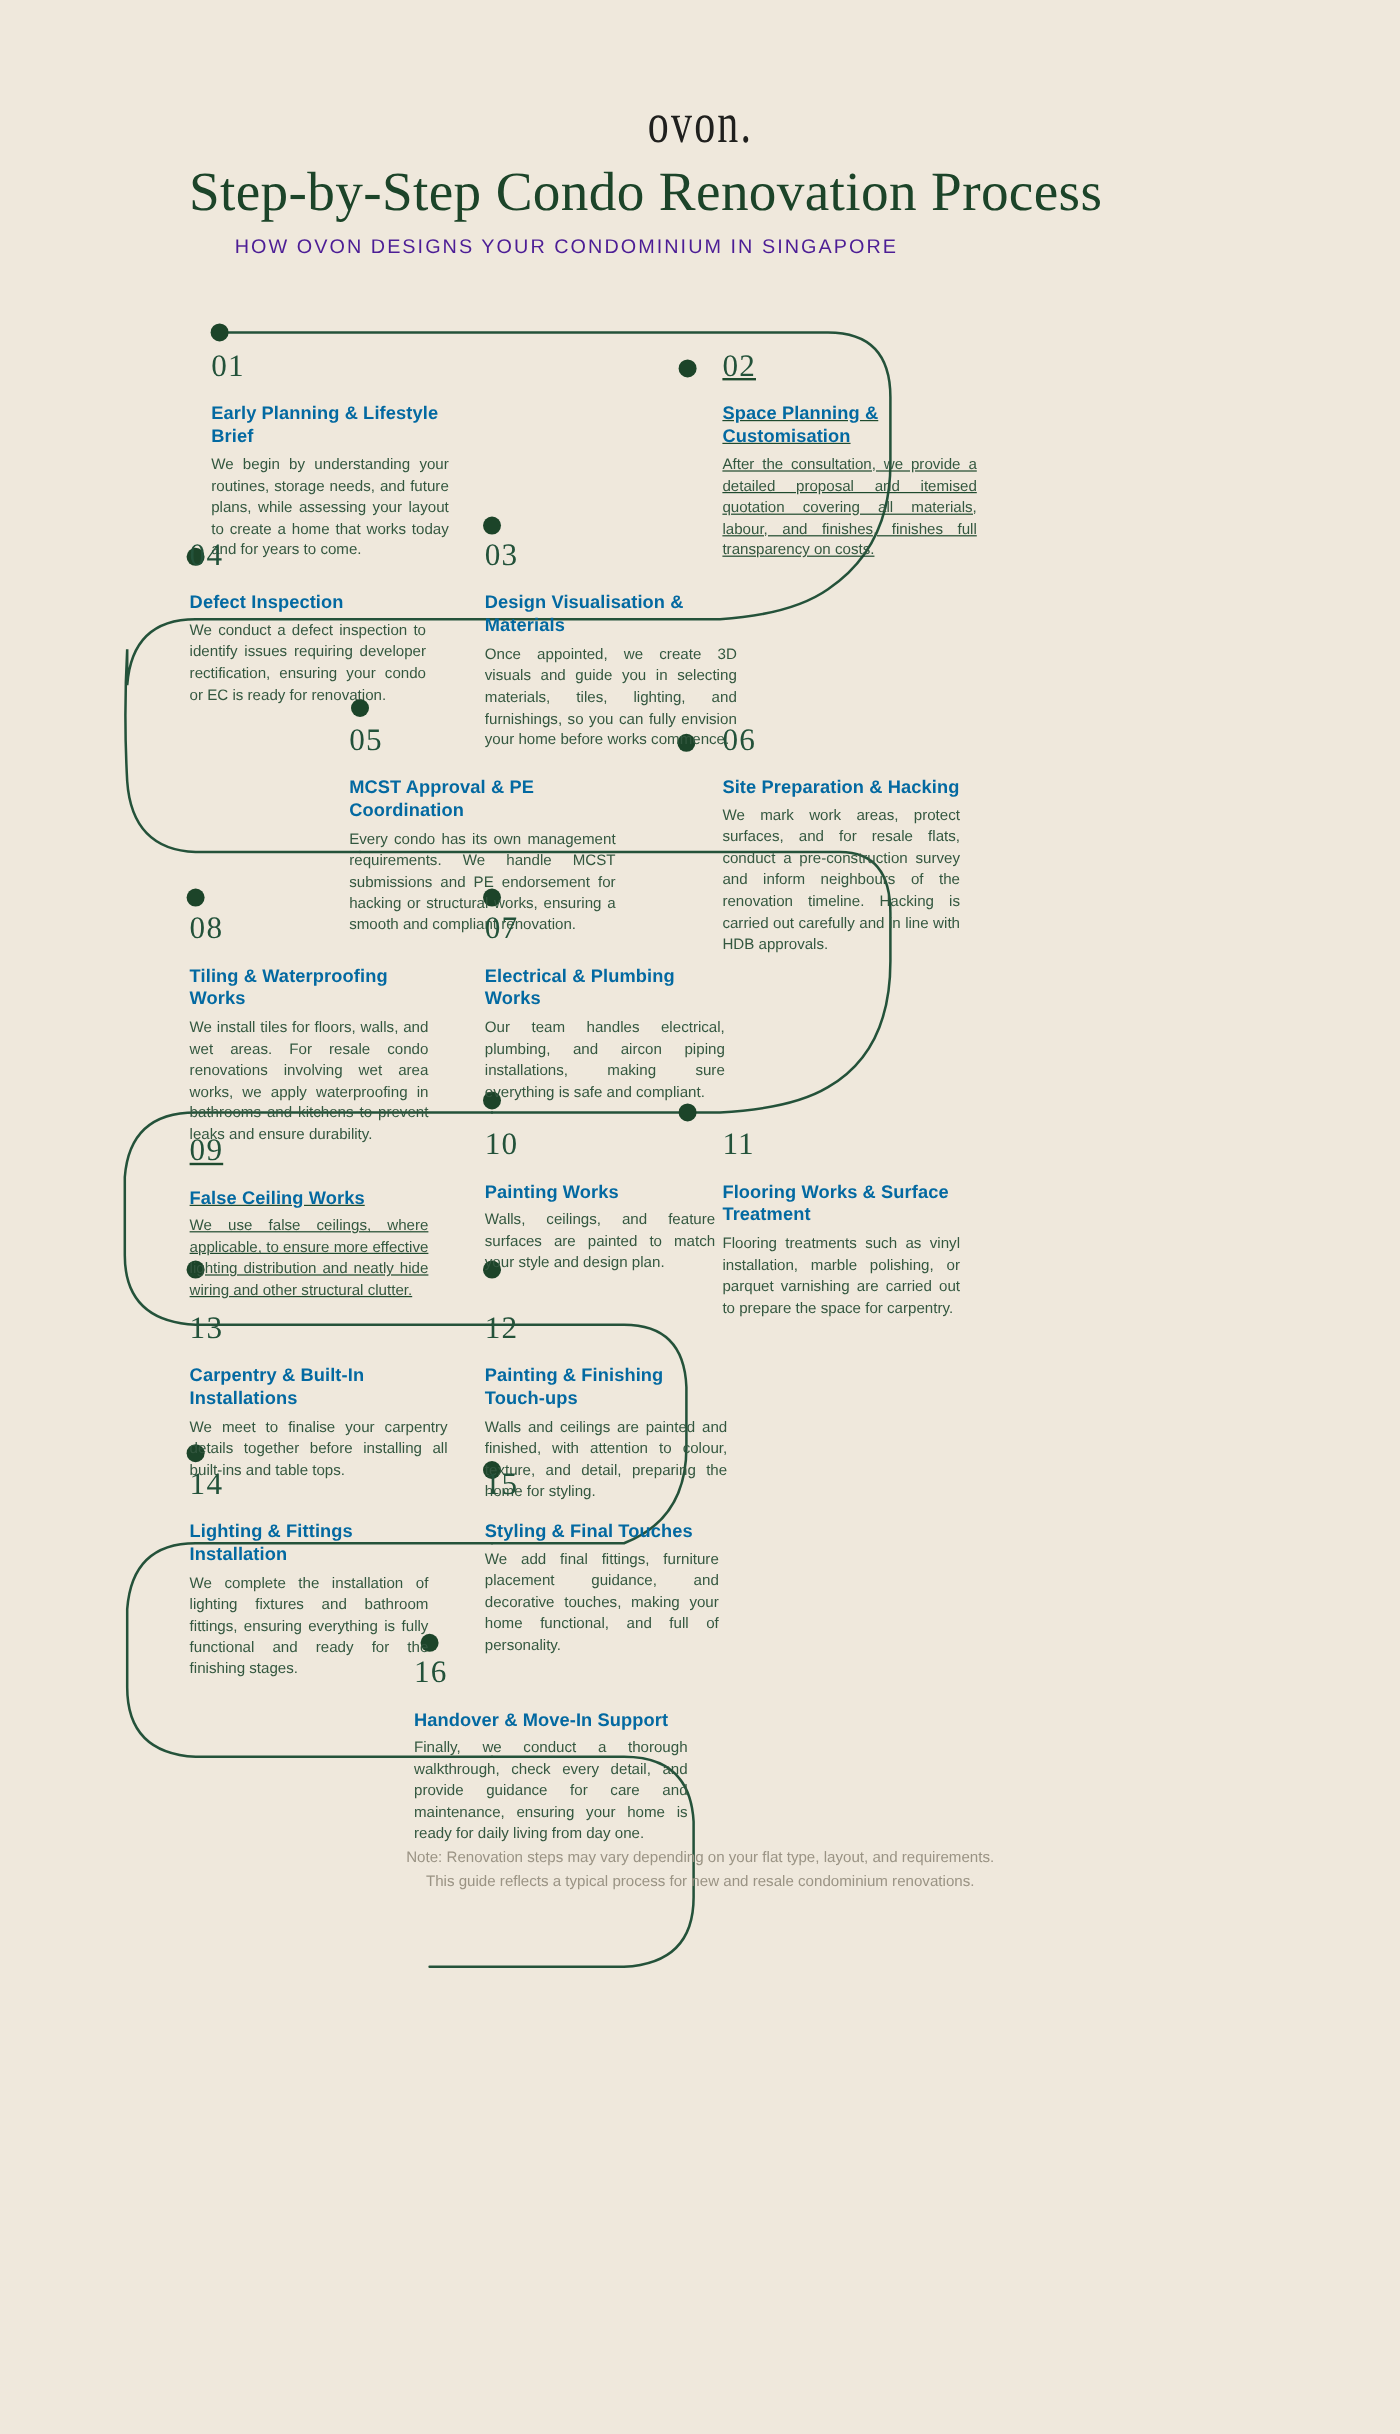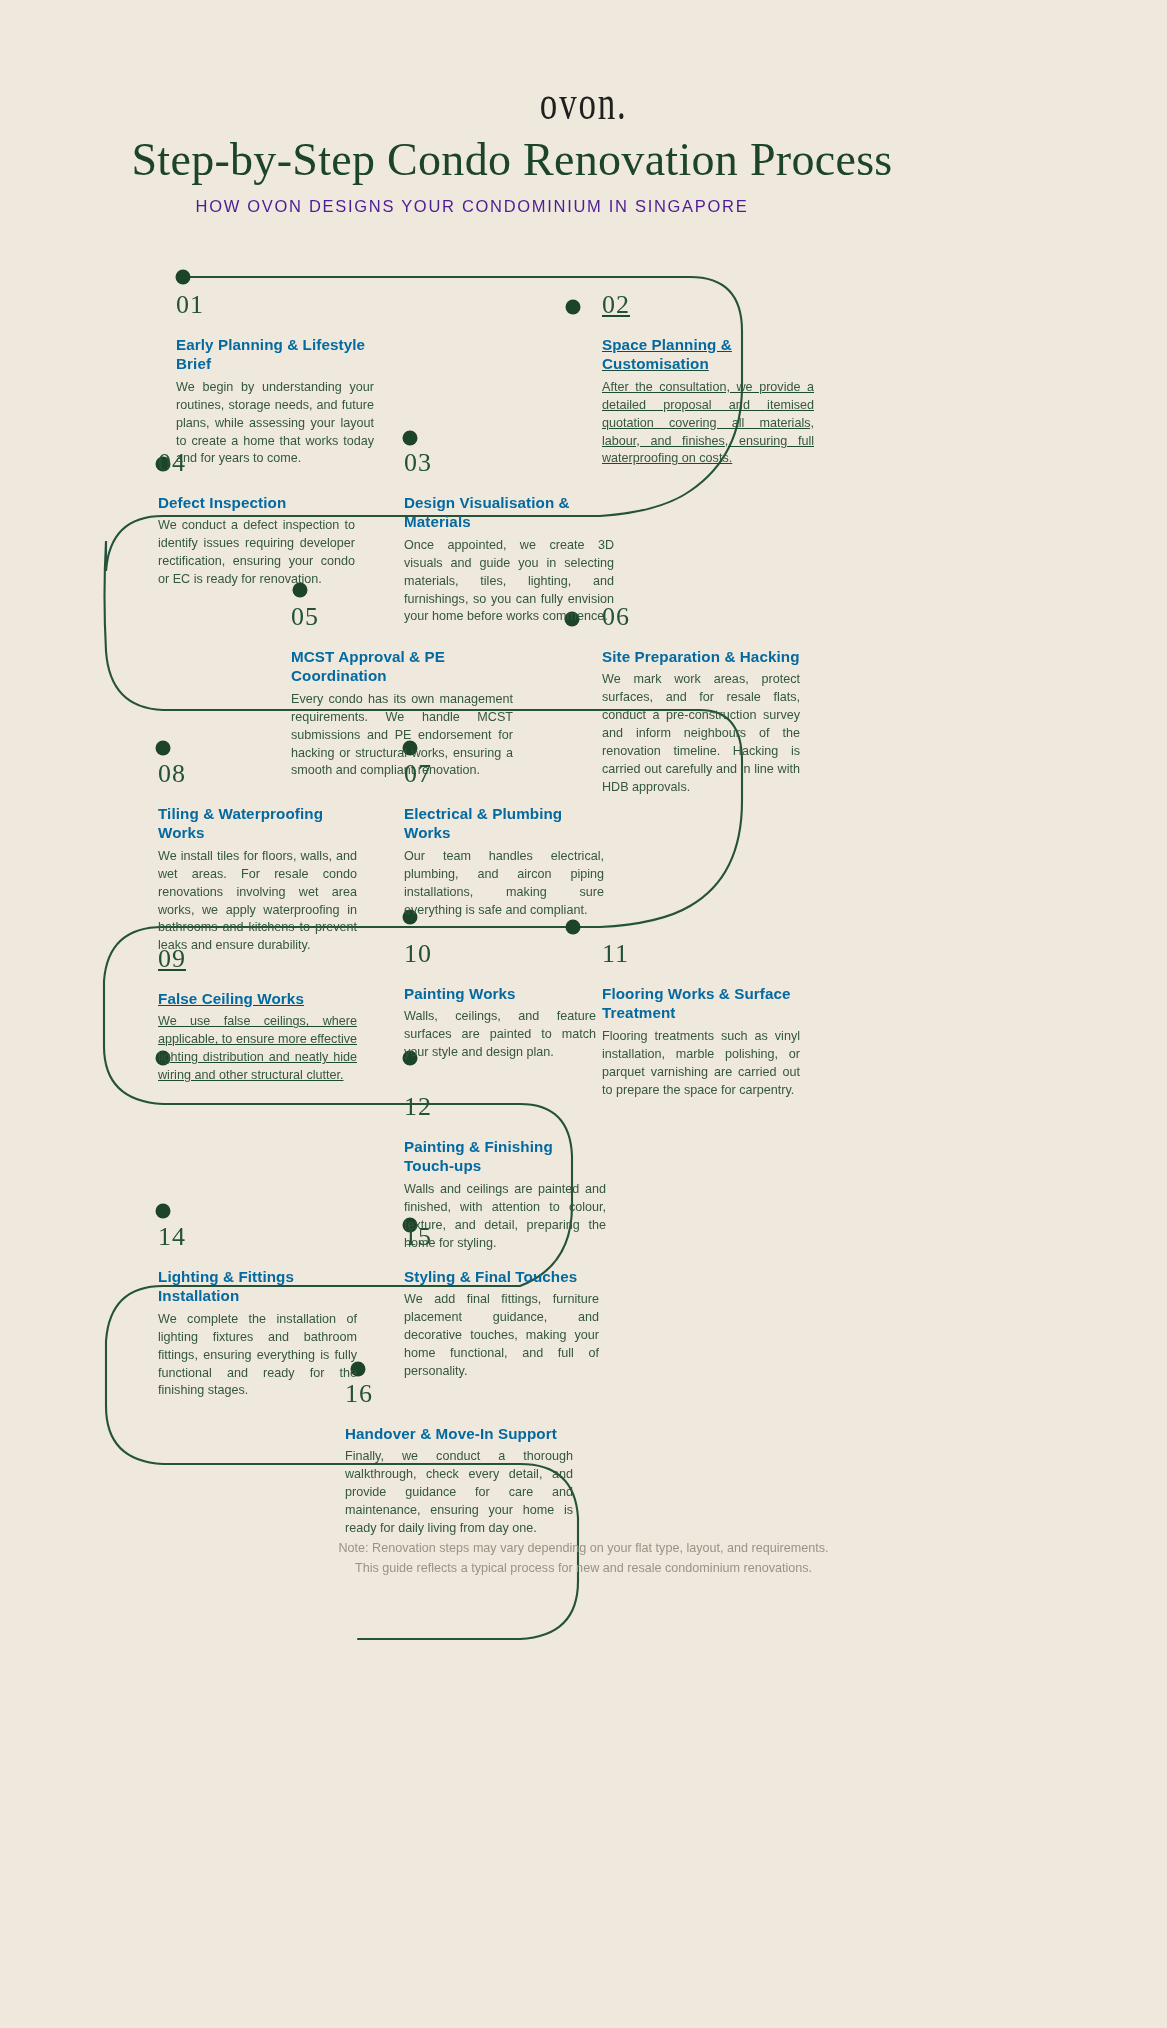--- a/index.html
+++ b/index.html
@@ -14,21 +14,21 @@
   
   .logo{
     position:absolute;top:45px;left:0;width:1167px;text-align:center;
     font-family:"Liberation Serif",serif;
     font-size:38px;letter-spacing:2px;color:#20201e;font-weight:300;
   }
   .logo span{display:inline-block;transform:scaleY(1.25) scaleX(.92);}
   .title{
     position:absolute;top:97px;left:0;width:1024px;text-align:center;
     font-family:"Liberation Serif",serif;
-    font-size:46px;color:#1c4429;letter-spacing:.3px;font-weight:400;
+    font-size:46px;color:#1c4429;letter-spacing:.3px;font-weight:400;padding-left:26px;
   }
   .subtitle{
     position:absolute;top:161px;left:0;width:944px;text-align:center;
     font-size:16.5px;letter-spacing:1.7px;color:#4c1d95;
   }
 
   
   #track{position:absolute;top:0;left:0;width:1167px;height:2028px;pointer-events:none;}
 
   
@@ -100,21 +100,21 @@
 
   <div class="step" style="left:176px;top:256px;width:198px;">
     <div class="num">01</div>
     <div class="head">Early Planning &amp; Lifestyle Brief</div>
     <div class="body">We begin by understanding your routines, storage needs, and future plans, while assessing your layout to create a home that works today and for years to come.</div>
   </div>
 
   <div class="step" style="left:602px;top:256px;width:212px;text-decoration:underline;">
     <div class="num">02</div>
     <div class="head">Space Planning &amp; Customisation</div>
-    <div class="body">After the consultation, we provide a detailed proposal and itemised quotation covering all materials, labour, and finishes, ensuring full waterproofing on costs.</div>
+    <div class="body">After the consultation, we provide a detailed proposal and itemised quotation covering all materials, labour, and finishes, finishes full transparency on costs.</div>
   </div>
 
   <div class="step" style="left:158px;top:414px;width:197px;">
     <div class="num">04</div>
     <div class="head">Defect Inspection</div>
     <div class="body">We conduct a defect inspection to identify issues requiring developer rectification, ensuring your condo or EC is ready for renovation.</div>
   </div>
 
   <div class="step" style="left:404px;top:414px;width:210px;">
     <div class="num">03</div>
@@ -157,20 +157,25 @@
     <div class="head">Painting Works</div>
     <div class="body">Walls, ceilings, and feature surfaces are painted to match your style and design plan.</div>
   </div>
 
   <div class="step" style="left:602px;top:905px;width:198px;">
     <div class="num">11</div>
     <div class="head">Flooring Works &amp; Surface Treatment</div>
     <div class="body">Flooring treatments such as vinyl installation, marble polishing, or parquet varnishing are carried out to prepare the space for carpentry.</div>
   </div>
 
+  <div class="step" style="left:158px;top:1058px;width:215px;">
+    <div class="num">13</div>
+    <div class="head">Carpentry &amp; Built-In Installations</div>
+    <div class="body">We meet to finalise your carpentry details together before installing all built-ins and table tops.</div>
+  </div>
 
   <div class="step" style="left:404px;top:1058px;width:202px;">
     <div class="num">12</div>
     <div class="head">Painting &amp; Finishing Touch-ups</div>
     <div class="body">Walls and ceilings are painted and finished, with attention to colour, texture, and detail, preparing the home for styling.</div>
   </div>
 
   <div class="step" style="left:158px;top:1188px;width:199px;">
     <div class="num">14</div>
     <div class="head">Lighting &amp; Fittings Installation</div>

